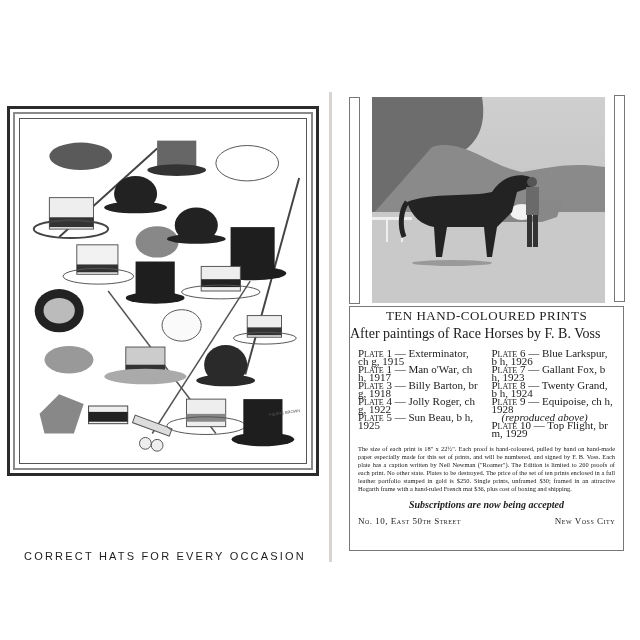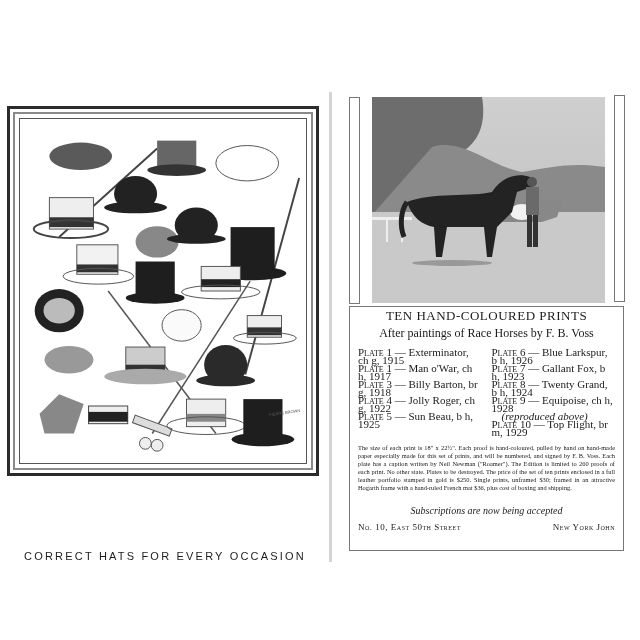--- a/index.html
+++ b/index.html
@@ -19,28 +19,28 @@
   .slogan{position:absolute;left:0;top:550px;width:330px;text-align:center;font-family:"Liberation Sans",sans-serif;font-size:11px;letter-spacing:2.2px;color:#1d1d1d;}
   .gutter{position:absolute;left:329px;top:92px;width:3px;height:470px;background:#d8d4d2;}
   
   #right-page{left:335px;top:0;width:305px;height:640px;}
   .side-bar-l{position:absolute;left:14px;top:97px;width:9px;height:205px;border:1px solid #777;}
   .side-bar-r{position:absolute;left:279px;top:95px;width:9px;height:205px;border:1px solid #777;}
   .photo{position:absolute;left:37px;top:97px;width:233px;height:206px;overflow:hidden;background:#bdbdbd;}
   .textbox{position:absolute;left:14px;top:306px;width:275px;height:245px;border:1px solid #777;border-top-width:1px;box-sizing:border-box;background:#fff;}
   .announcing{text-align:center;font-style:italic;font-size:11px;margin-top:10px;}
   .title{text-align:center;font-size:13px;letter-spacing:.5px;margin-top:1px;}
-  .subtitle{text-align:center;font-size:12px;margin-top:2px;}
+  .subtitle{font-size:14px;margin-top:2px;}
   .plates{display:flex;padding:0 8px 0 8px;margin-top:7px;font-size:11px;line-height:8px;}
   .plates .col{width:50%;}
   .plates .col2{padding-left:10px;}
   .pl{font-variant:small-caps;}
   .note{font-style:italic;padding-left:10px;display:block;}
   .body-text{font-size:6.4px;line-height:8px;padding:0 8px;margin-top:8px;text-align:justify;}
-  .subs{text-align:center;font-style:italic;font-size:10px;margin-top:13px;}
+  .subs{text-align:center;font-style:italic;font-size:10px;margin-top:6px;font-weight:bold;}
   .gosden{text-align:center;font-size:10px;letter-spacing:.8px;margin-top:5px;font-variant:small-caps;}
   .address-row{display:flex;justify-content:space-between;padding:0 8px;margin-top:6px;font-size:9px;font-variant:small-caps;letter-spacing:.5px;}
 </style>
 </head>
 <body>
 
 <div class="page" id="left-page">
   <div class="frame-outer">
     <div class="frame-mid">
       <div class="frame-inner">
@@ -179,16 +179,16 @@
         <div><span class="pl">Plate 9</span> <span>— Equipoise, ch h, 1928</span>
           <span class="note">(reproduced above)</span></div>
         <div><span class="pl">Plate 10</span> <span>— Top Flight, br m, 1929</span></div>
       </div>
     </div>
 
     <div class="body-text">The size of each print is 18" x 22½". Each proof is hand-coloured, pulled by hand on hand-made paper especially made for this set of prints, and will be numbered, and signed by F. B. Voss. Each plate has a caption written by Neil Newman ("Roamer"). The Edition is limited to 260 proofs of each print. No other state. Plates to be destroyed. The price of the set of ten prints enclosed in a full leather portfolio stamped in gold is $250. Single prints, unframed $30; framed in an attractive Hogarth frame with a hand-ruled French mat $36, plus cost of boxing and shipping.</div>
     <div class="subs">Subscriptions are now being accepted</div>
     <div class="address-row">
       <span>No. 10, East 50th Street</span>
-      <span>New York John</span>
+      <span>New Voss City</span>
     </div>
   </div>
 </div>
 
 </body></html>

